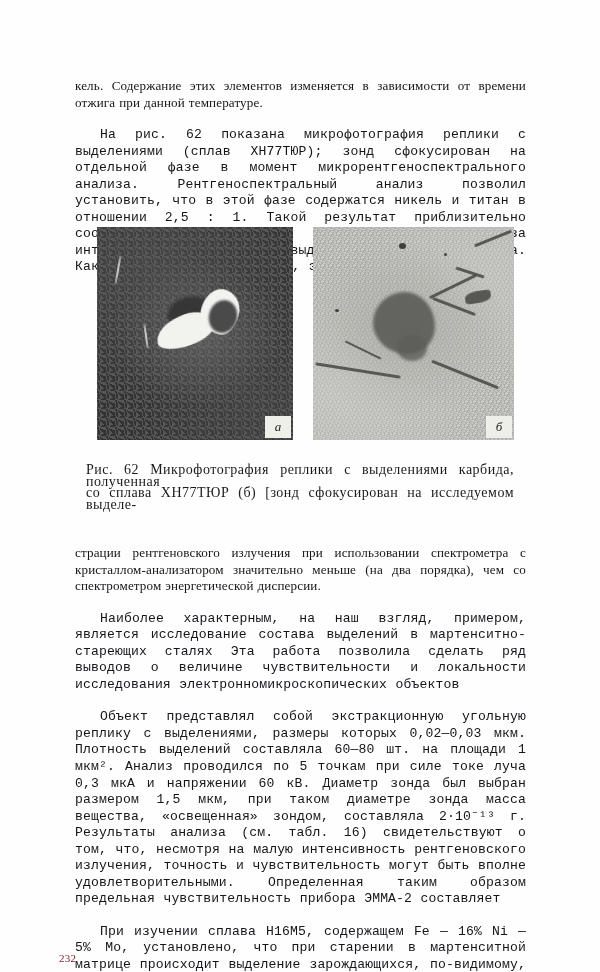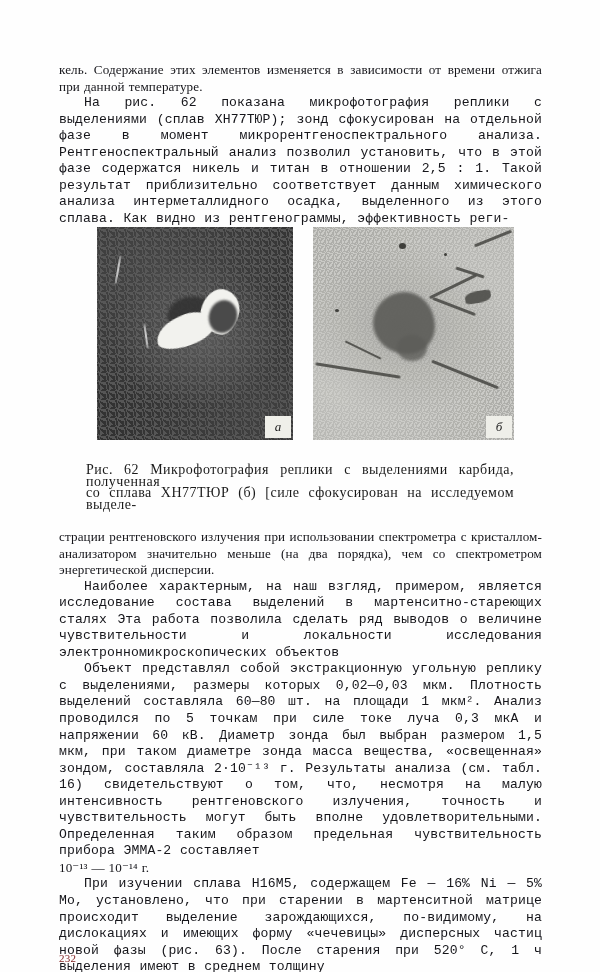--- a/index.html
+++ b/index.html
@@ -32,21 +32,21 @@
     width: 483px;
     text-align: justify;
     text-justify: inter-word;
     font-size: 13.1px;
     line-height: 16.55px;
     letter-spacing: 0.01em;
     color: #15151a;
     word-spacing: 0.04em;
   }
   .textblock p {
-    margin: 0;
+    margin: 16px;
     text-indent: 0;
   }
   .textblock p.indent {
     text-indent: 25px;
     font-family: Liberation Mono, monospace;
   }
   .textblock p:last-child {
     text-align: justify;
   }
   .nojust {
@@ -280,28 +280,27 @@
         <div class="speck" id="sp1"></div>
         <div class="speck" id="sp2"></div>
         <div class="speck" id="sp3"></div>
         <div class="fig-label" id="label-b">б</div>
       </div>
 
     </div>
 
     <div class="fig-caption">
       <div>Рис. 62 Микрофотография реплики с выделениями карбида, полученная</div>
-      <div>со сплава ХН77ТЮР (б) [силе сфокусирован на исследуемом выделе-</div>
+      <div>со сплава ХН77ТЮР (б) [зонд сфокусирован на исследуемом выделе-</div>
     </div>
 
   </div>
 
   <div class="textblock" id="block-mid">
     <p>страции рентгеновского излучения при использовании спектрометра с кристаллом-анализатором значительно меньше (на два порядка), чем со спектрометром энергетической дисперсии.</p>
     <p class="indent">Наиболее характерным, на наш взгляд, примером, является исследование состава выделений в мартенситно-стареющих сталях Эта работа позволила сделать ряд выводов о величине чувствительности и локальности исследования электронномикроскопических объектов</p>
     <p class="indent">Объект представлял собой экстракционную угольную реплику с выделениями, размеры которых 0,02—0,03 мкм. Плотность выделений составляла 60—80 шт. на площади  1 мкм². Анализ проводился по 5 точкам при силе токе луча 0,3 мкА и напряжении 60 кВ.  Диаметр зонда был выбран размером 1,5 мкм, при таком диаметре зонда масса вещества, «освещенная» зондом, составляла 2·10⁻¹³ г. Результаты анализа (см. табл. 16) свидетельствуют о том, что, несмотря на малую интенсивность рентгеновского излучения, точность и чувствительность могут быть вполне удовлетворительными. Определенная таким образом предельная чувствительность прибора ЭММА-2 составляет</p>
-    <p class="nojust">10⁻¹³ — 10⁻¹⁴ г.</p>
     <p class="indent">При изучении сплава Н16М5, содержащем Fe — 16% Ni — 5% Мо, установлено, что при старении в мартенситной матрице происходит выделение зарождающихся, по-видимому, на дислокациях  и имеющих форму «чечевицы» дисперсных частиц новой фазы (рис. 63). После старения при 520° С, 1 ч выделения имеют в среднем  толщину</p>
   </div>
 
   <div class="page-number">232</div>
 
 </div>
 
 </body></html>

